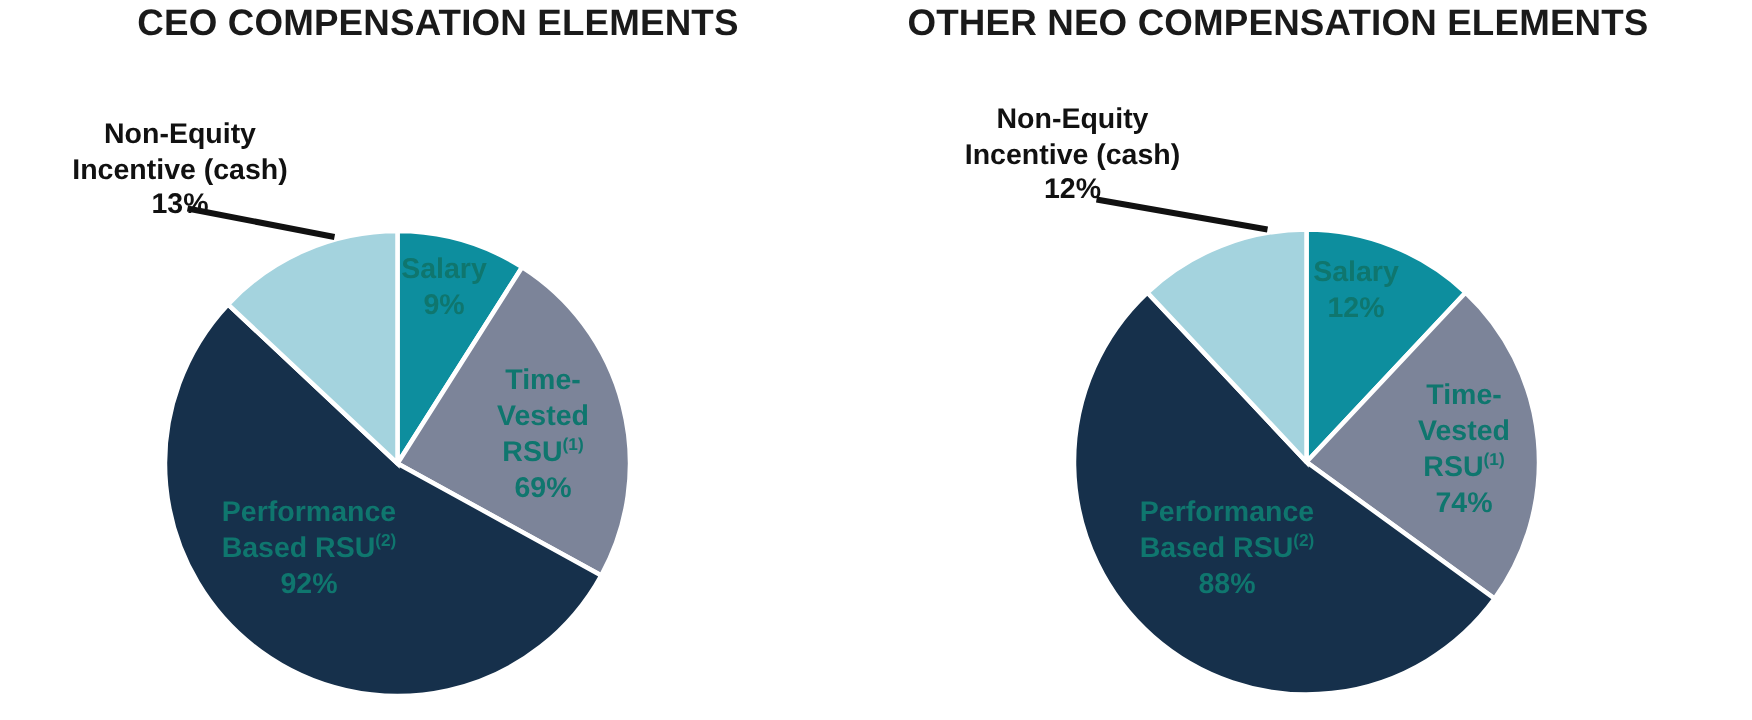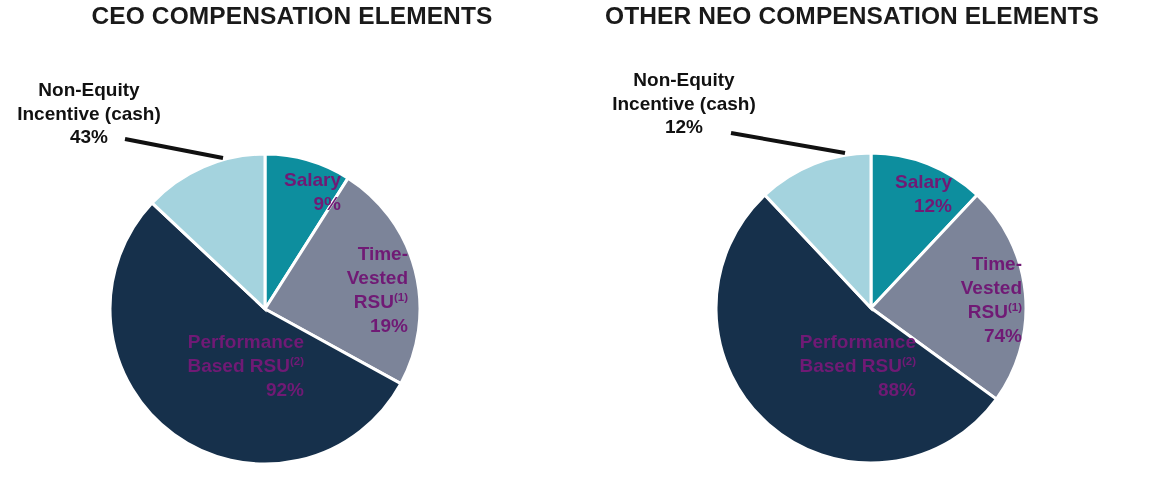--- a/index.html
+++ b/index.html
@@ -54,31 +54,32 @@
 
   .callout-label {
     position: absolute;
     font-family: "Liberation Sans", sans-serif;
     font-weight: bold;
     font-size: 19px;
     line-height: 23.5px;
     color: #111111;
     text-align: center;
     white-space: nowrap;
+    margin-left: 31px;
   }
   .callout-label .line-c { display: block; }
 
   .slice-label {
     position: absolute;
     font-family: "Liberation Sans", sans-serif;
     font-weight: bold;
     font-size: 19px;
     line-height: 24px;
-    color: #701a75;
-    text-align: right;
+    color: #0f766e;
+    text-align: center;
     white-space: nowrap;
   }
   .slice-label .lbl-line { display: block; }
   .slice-label sup {
     font-size: 11.5px;
     vertical-align: super;
     line-height: 0;
   }
 </style>
 </head>
@@ -99,33 +100,33 @@
       <path d="M 265 309 L 400.83 383.67 A 155 155 0 1 1 152.01 202.90 Z" fill="#16304b" stroke="#ffffff" stroke-width="3"></path>
 
       <path d="M 265 309 L 152.01 202.90 A 155 155 0 0 1 265.00 154.00 Z" fill="#a4d3de" stroke="#ffffff" stroke-width="3"></path>
 
       <line x1="125" y1="139" x2="223" y2="158" stroke="#111111" stroke-width="4" stroke-linecap="butt"></line>
     </svg>
 
     <div class="callout-label" style="left:0px; top:78px; width:178px;">
       <span class="line-c">Non-Equity</span>
       <span class="line-c">Incentive (cash)</span>
-      <span class="line-c">43%</span>
+      <span class="line-c">13%</span>
     </div>
 
     <div class="slice-label" style="left:251px; top:168px; width:90px;">
       <span class="lbl-line">Salary</span>
       <span class="lbl-line">9%</span>
     </div>
 
     <div class="slice-label" style="left:316px; top:242px; width:92px;">
       <span class="lbl-line">Time-</span>
       <span class="lbl-line">Vested</span>
       <span class="lbl-line"><span>RSU</span><sup>(1)</sup></span>
-      <span class="lbl-line">19%</span>
+      <span class="lbl-line">69%</span>
     </div>
 
     <div class="slice-label" style="left:108px; top:330px; width:196px;">
       <span class="lbl-line">Performance</span>
       <span class="lbl-line"><span>Based RSU</span><sup>(2)</sup></span>
       <span class="lbl-line">92%</span>
     </div>
   </div>
 
   <div class="chart-panel" id="panel-neo">

